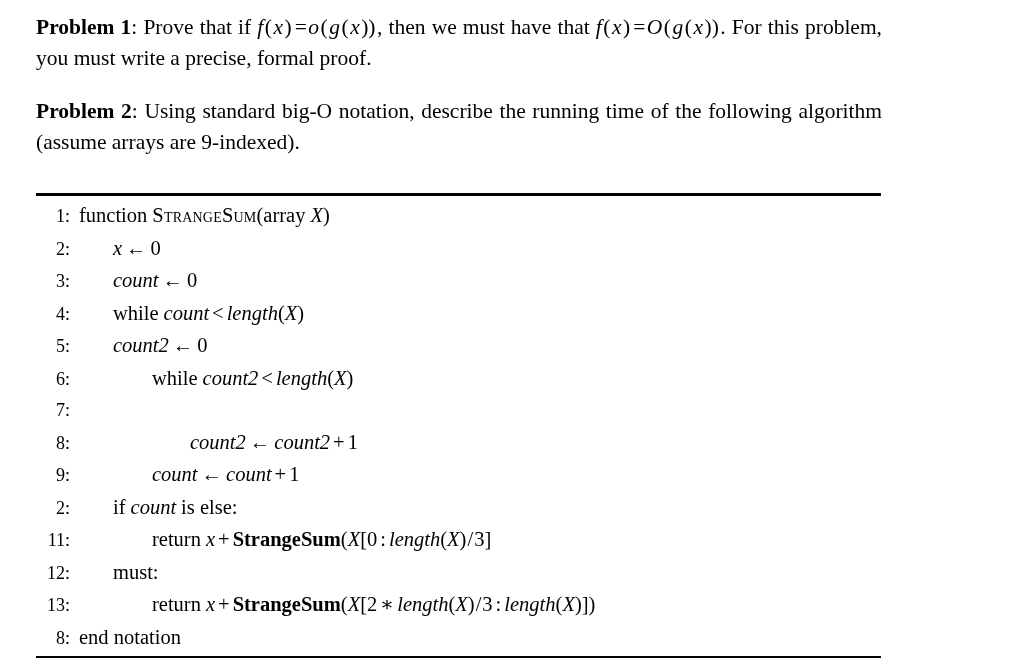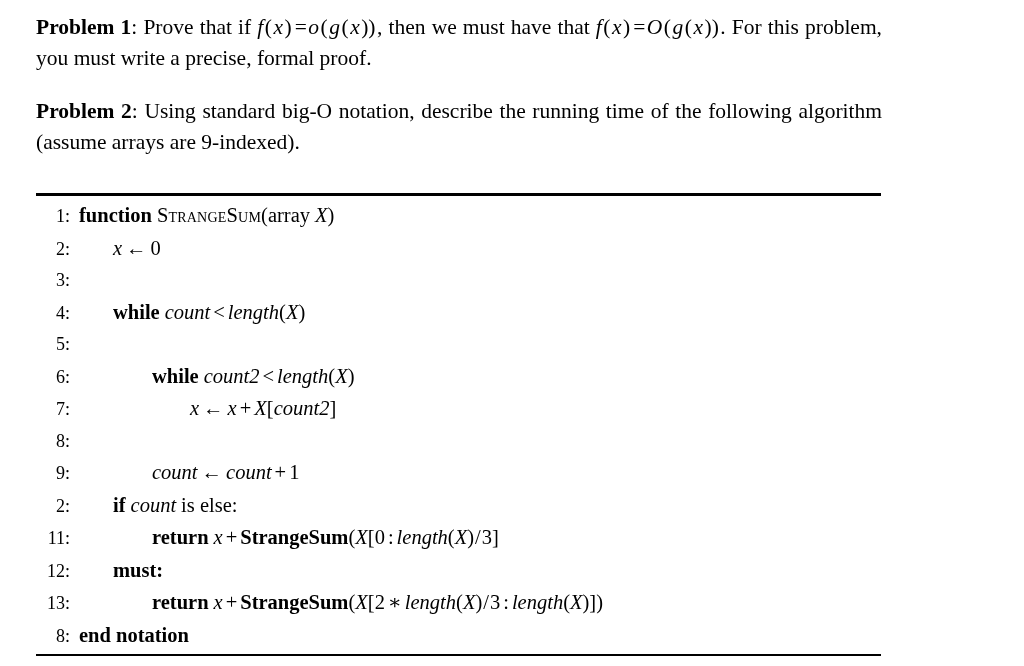--- a/index.html
+++ b/index.html
@@ -84,21 +84,21 @@
   .lineno::after { content: ":"; }
   .code {
     display: inline-block;
     padding-left: 9px;
   }
   .ind0  { padding-left: 9px;   }
   .ind1  { padding-left: 43px;  }
   .ind2  { padding-left: 82px;  }
   .ind3  { padding-left: 120px; }
 
-  .kw { font-weight: bold; font-style: normal; margin-top: 24px; }
+  .kw { font-weight: normal; font-style: normal; margin-top: 24px; }
   .sc {
     font-variant: small-caps;
     font-style: normal;
     letter-spacing: 0.2px;
   }
   .scb {
     font-weight: bold;
     font-style: normal;
   }
   .rm { font-style: normal; }
@@ -140,43 +140,45 @@
         <span class="code ind0"><span class="kw">function</span><span class="sp"></span><span class="sc">StrangeSum</span><span class="rm">(</span><span class="rm">array</span><span class="sp"></span><span class="var">X</span><span class="rm">)</span></span>
       </div>
 
       <div class="algo-line">
         <span class="lineno">2</span>
         <span class="code ind1"><span class="var">x</span><span class="gets">←</span><span class="num">0</span></span>
       </div>
 
       <div class="algo-line">
         <span class="lineno">3</span>
+        <span class="code ind1"><span class="var">count</span><span class="gets">←</span><span class="num">0</span></span>
       </div>
 
       <div class="algo-line">
         <span class="lineno">4</span>
         <span class="code ind1"><span class="kw">while</span><span class="sp"></span><span class="var">count</span><span class="op">&lt;</span><span class="var">length</span><span class="rm">(</span><span class="var">X</span><span class="rm">)</span></span>
       </div>
 
       <div class="algo-line">
         <span class="lineno">5</span>
+        <span class="code ind1"><span class="var">count2</span><span class="gets">←</span><span class="num">0</span></span>
       </div>
 
       <div class="algo-line">
         <span class="lineno">6</span>
         <span class="code ind2"><span class="kw">while</span><span class="sp"></span><span class="var">count2</span><span class="op">&lt;</span><span class="var">length</span><span class="rm">(</span><span class="var">X</span><span class="rm">)</span></span>
       </div>
 
       <div class="algo-line">
         <span class="lineno">7</span>
-        <span class="code ind3"><span class="var">x</span><span class="gets">←</span><span class="var">x</span><span class="op">+</span><span class="var">X</span><span class="brk">[</span><span class="var">count2</span><span class="brk">]</span></span>
       </div>
 
       <div class="algo-line">
         <span class="lineno">8</span>
+        <span class="code ind3"><span class="var">count2</span><span class="gets">←</span><span class="var">count2</span><span class="op">+</span><span class="num">1</span></span>
       </div>
 
       <div class="algo-line">
         <span class="lineno">9</span>
         <span class="code ind2"><span class="var">count</span><span class="gets">←</span><span class="var">count</span><span class="op">+</span><span class="num">1</span></span>
       </div>
 
       <div class="algo-line">
         <span class="lineno">2</span>
         <span class="code ind1"><span class="kw">if</span><span class="sp"></span><span class="var">count</span><span class="sp"></span><span class="rm">is else:</span></span>

